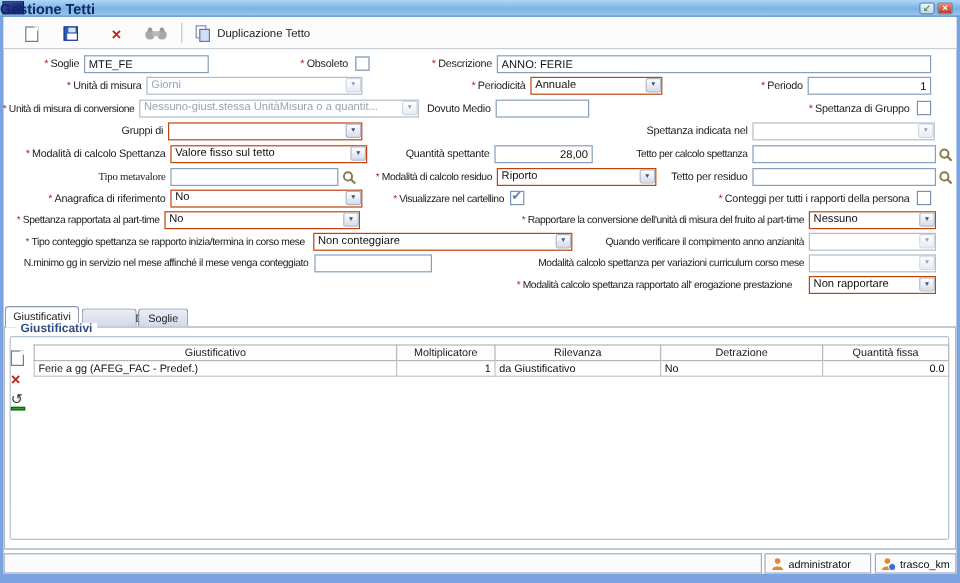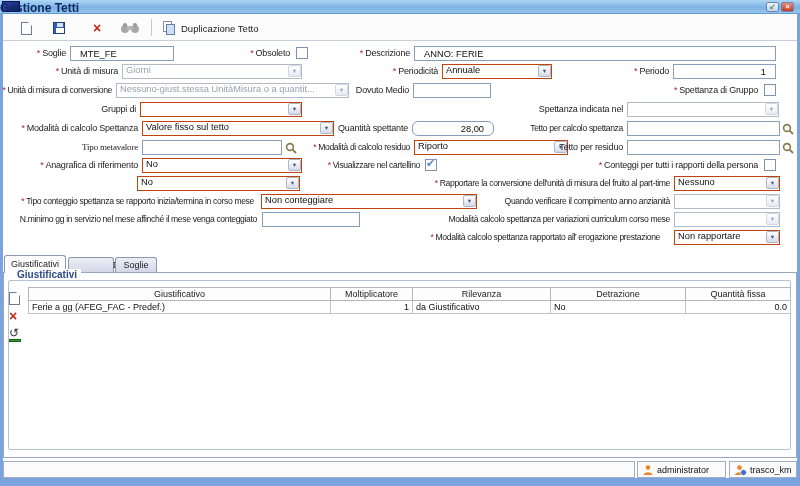--- a/index.html
+++ b/index.html
@@ -38,21 +38,21 @@
   .icon-dup { position:relative; width:13px; height:14px; }
   .icon-dup .back { position:absolute; left:0; top:0; width:9px; height:11px; background:#fff; border:1px solid #8090a8; }
   .icon-dup .front { position:absolute; left:3px; top:3px; width:9px; height:11px; background:#cfe0f4; border:1px solid #5f7ea8; }
 
   
   .lbl { position:absolute; height:15px; line-height:15px; font-size:9px; letter-spacing:-0.2px;
     white-space:nowrap; text-align:right; color:#1c1c1c; }
   .lbl.xs { font-size:8.6px; letter-spacing:-0.35px; }
   .req { color:#b02020; margin-right:2px; }
   .txt { position:absolute; height:15px; border:1px solid #86a0bc; background:#fff; font-family:"Liberation Sans",sans-serif;
-    font-size:9.3px; padding:0 9px; color:#101010; }
+    font-size:9.3px; padding:0 3px; color:#101010; }
   .txt.num { text-align:right; }
   .dd { position:absolute; height:15px; border:1px solid #c2410c; background:#fff; display:flex; cursor:pointer; }
   .dd-val { flex:1; font-size:9.3px; padding:0 3px; white-space:nowrap; overflow:hidden; color:#101010; }
   .dd-btn { width:13px; height:12px; margin-right:0; border:1px solid #aab8cc; border-radius:2px;
     background:linear-gradient(#ffffff,#d5dbe9); font-size:5.5px; color:#41537c; display:flex; align-items:center; justify-content:center; flex:none; }
   .dd.disabled .dd-val { color:#9aa2ac; }
   .dd.disabled { border-color:#b2bcc8; }
   .dd.disabled .dd-btn { opacity:.55; }
   .chk { position:absolute; width:12px; height:12px; border:1px solid #7a92b4; background:#fff; cursor:pointer; }
   .chkmark { position:absolute; left:0; top:-3px; font-size:11px; color:#5b87c5; }
@@ -156,45 +156,45 @@
       <span class="dd-val"></span>
       <span class="dd-btn">▼</span>
     </div>
   <div class="lbl" style="left:525px;top:102px;width:98px;"><span>Spettanza indicata nel</span></div>
   <div class="dd disabled" style="left:627px;top:102px;width:152px;">
       <span class="dd-val"></span>
       <span class="dd-btn">▼</span>
     </div>
 
   <div class="lbl" style="left:0px;top:121px;width:138px;"><span class="req">*</span><span>Modalità di calcolo Spettanza</span></div>
-  <div class="dd" style="left:142px;top:121px;width:192px;">
+  <div class="dd" style="left:142px;top:121px;width:164px;">
       <span class="dd-val">Valore fisso sul tetto</span>
       <span class="dd-btn">▼</span>
     </div>
   <div class="lbl" style="left:328px;top:121px;width:80px;"><span>Quantità spettante</span></div>
-  <input class="txt num" style="left: 412px; top: 121px; width: 82px; border-radius: 6px;" value="28,00">
+  <input class="txt num" style="left: 412px; top: 121px; width: 82px;" value="28,00">
   <div class="lbl xs" style="left:508px;top:121px;width:115px;"><span>Tetto per calcolo spettanza</span></div>
   <input class="txt" style="left: 627px; top: 121px; width: 153px;" value="">
   <span class="mag" style="left:781px;top:121px;">
       <svg width="12" height="12">
         <circle cx="5" cy="5" r="3.4" fill="none" stroke="#8a7a4a" stroke-width="1.6"></circle>
         <line x1="7.6" y1="7.6" x2="11" y2="11" stroke="#8a7a4a" stroke-width="1.8"></line>
       </svg>
     </span>
 
   <div class="lbl" style="left:0px;top:140px;width:138px;font-family:Liberation Serif, serif;"><span>Tipo metavalore</span></div>
   <input class="txt" style="left: 142px; top: 140px; width: 140px;" value="">
   <span class="mag" style="left:284px;top:140px;">
       <svg width="12" height="12">
         <circle cx="5" cy="5" r="3.4" fill="none" stroke="#8a7a4a" stroke-width="1.6"></circle>
         <line x1="7.6" y1="7.6" x2="11" y2="11" stroke="#8a7a4a" stroke-width="1.8"></line>
       </svg>
     </span>
   <div class="lbl xs" style="left:293px;top:140px;width:117px;"><span class="req">*</span><span>Modalità di calcolo residuo</span></div>
-  <div class="dd" style="left:414px;top:140px;width:154px;">
+  <div class="dd" style="left:414px;top:140px;width:133px;">
       <span class="dd-val">Riporto</span>
       <span class="dd-btn">▼</span>
     </div>
   <div class="lbl" style="left:548px;top:140px;width:75px;"><span>Tetto per residuo</span></div>
   <input class="txt" style="left: 627px; top: 140px; width: 153px;" value="">
   <span class="mag" style="left:781px;top:140px;">
       <svg width="12" height="12">
         <circle cx="5" cy="5" r="3.4" fill="none" stroke="#8a7a4a" stroke-width="1.6"></circle>
         <line x1="7.6" y1="7.6" x2="11" y2="11" stroke="#8a7a4a" stroke-width="1.8"></line>
       </svg>
@@ -205,20 +205,21 @@
       <span class="dd-val">No</span>
       <span class="dd-btn">▼</span>
     </div>
   <div class="lbl xs" style="left:300px;top:158px;width:120px;"><span class="req">*</span><span>Visualizzare nel cartellino</span></div>
   <span class="chk" style="left:425px;top:159px;">
       <span class="chkmark">✔</span>
     </span>
   <div class="lbl" style="left:518px;top:158px;width:240px;"><span class="req">*</span><span>Conteggi per tutti i rapporti della persona</span></div>
   <span class="chk" style="left:764px;top:159px;"></span>
 
+  <div class="lbl xs" style="left:0px;top:176px;width:133px;"><span class="req">*</span><span>Spettanza rapportata al part-time</span></div>
   <div class="dd" style="left:137px;top:176px;width:163px;">
       <span class="dd-val">No</span>
       <span class="dd-btn">▼</span>
     </div>
   <div class="lbl xs" style="left:383px;top:176px;width:287px;"><span class="req">*</span><span>Rapportare la conversione dell'unità di misura del fruito al part-time</span></div>
   <div class="dd" style="left:674px;top:176px;width:106px;">
       <span class="dd-val">Nessuno</span>
       <span class="dd-btn">▼</span>
     </div>
 

